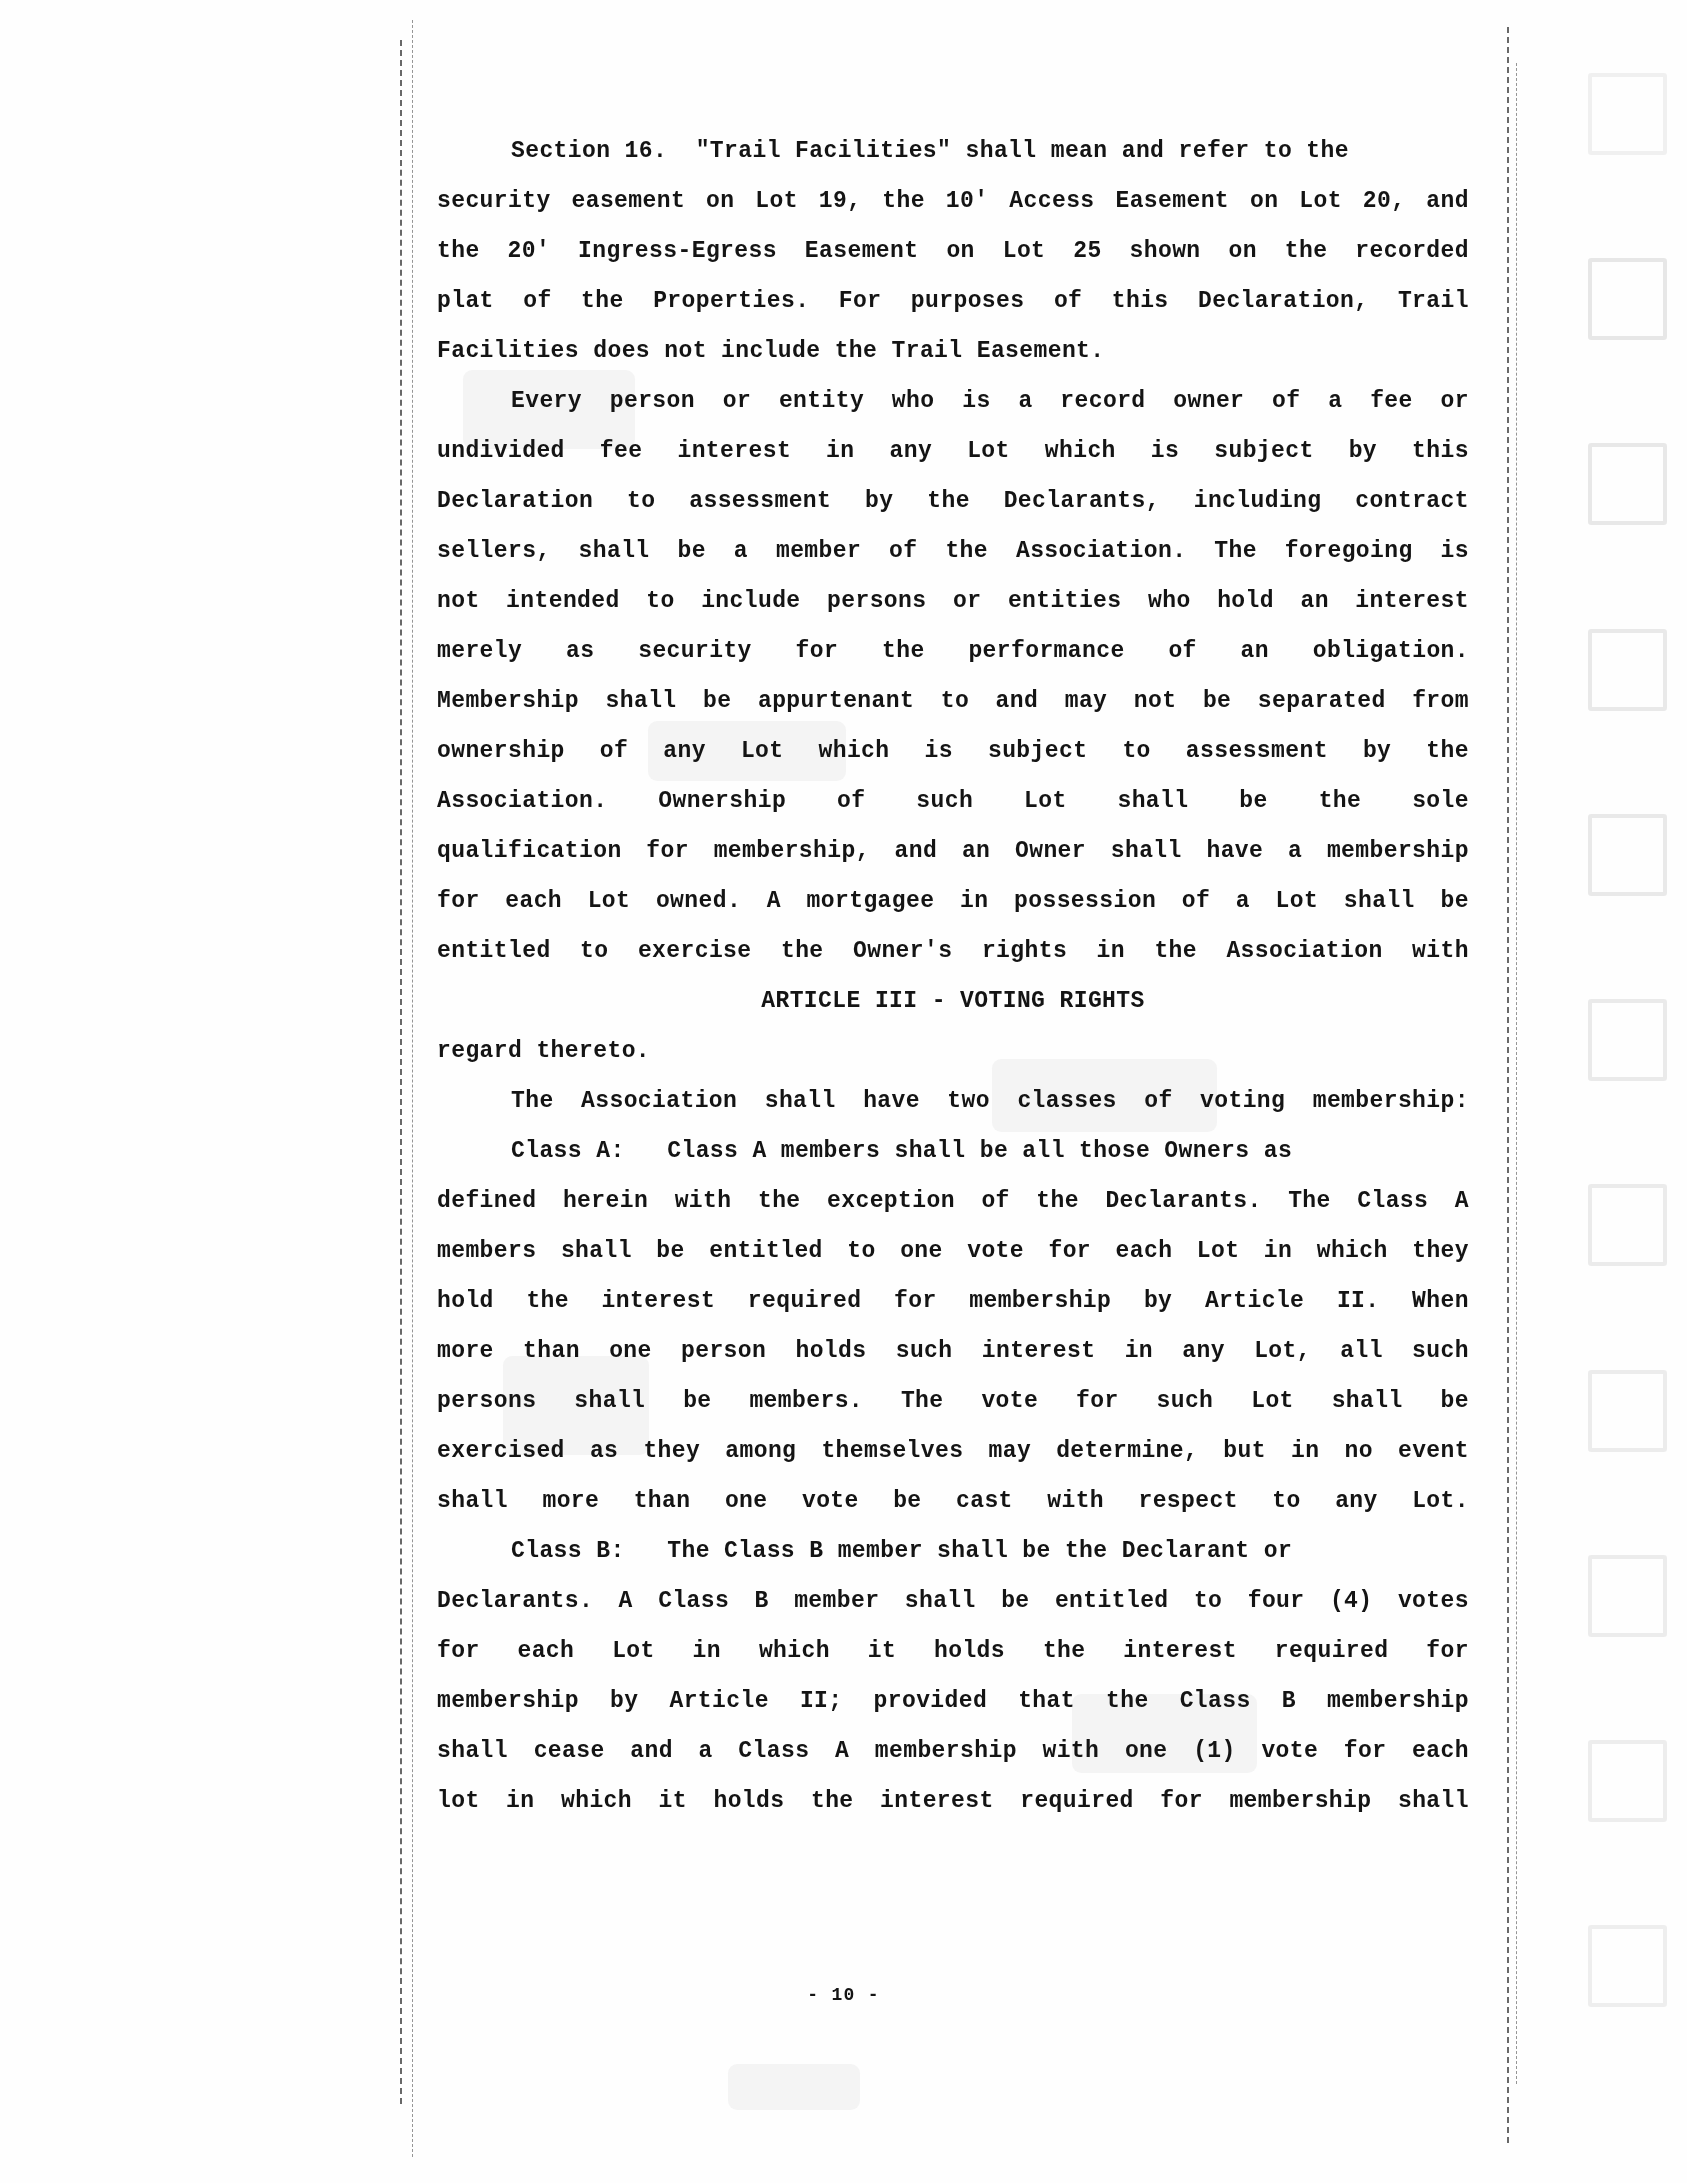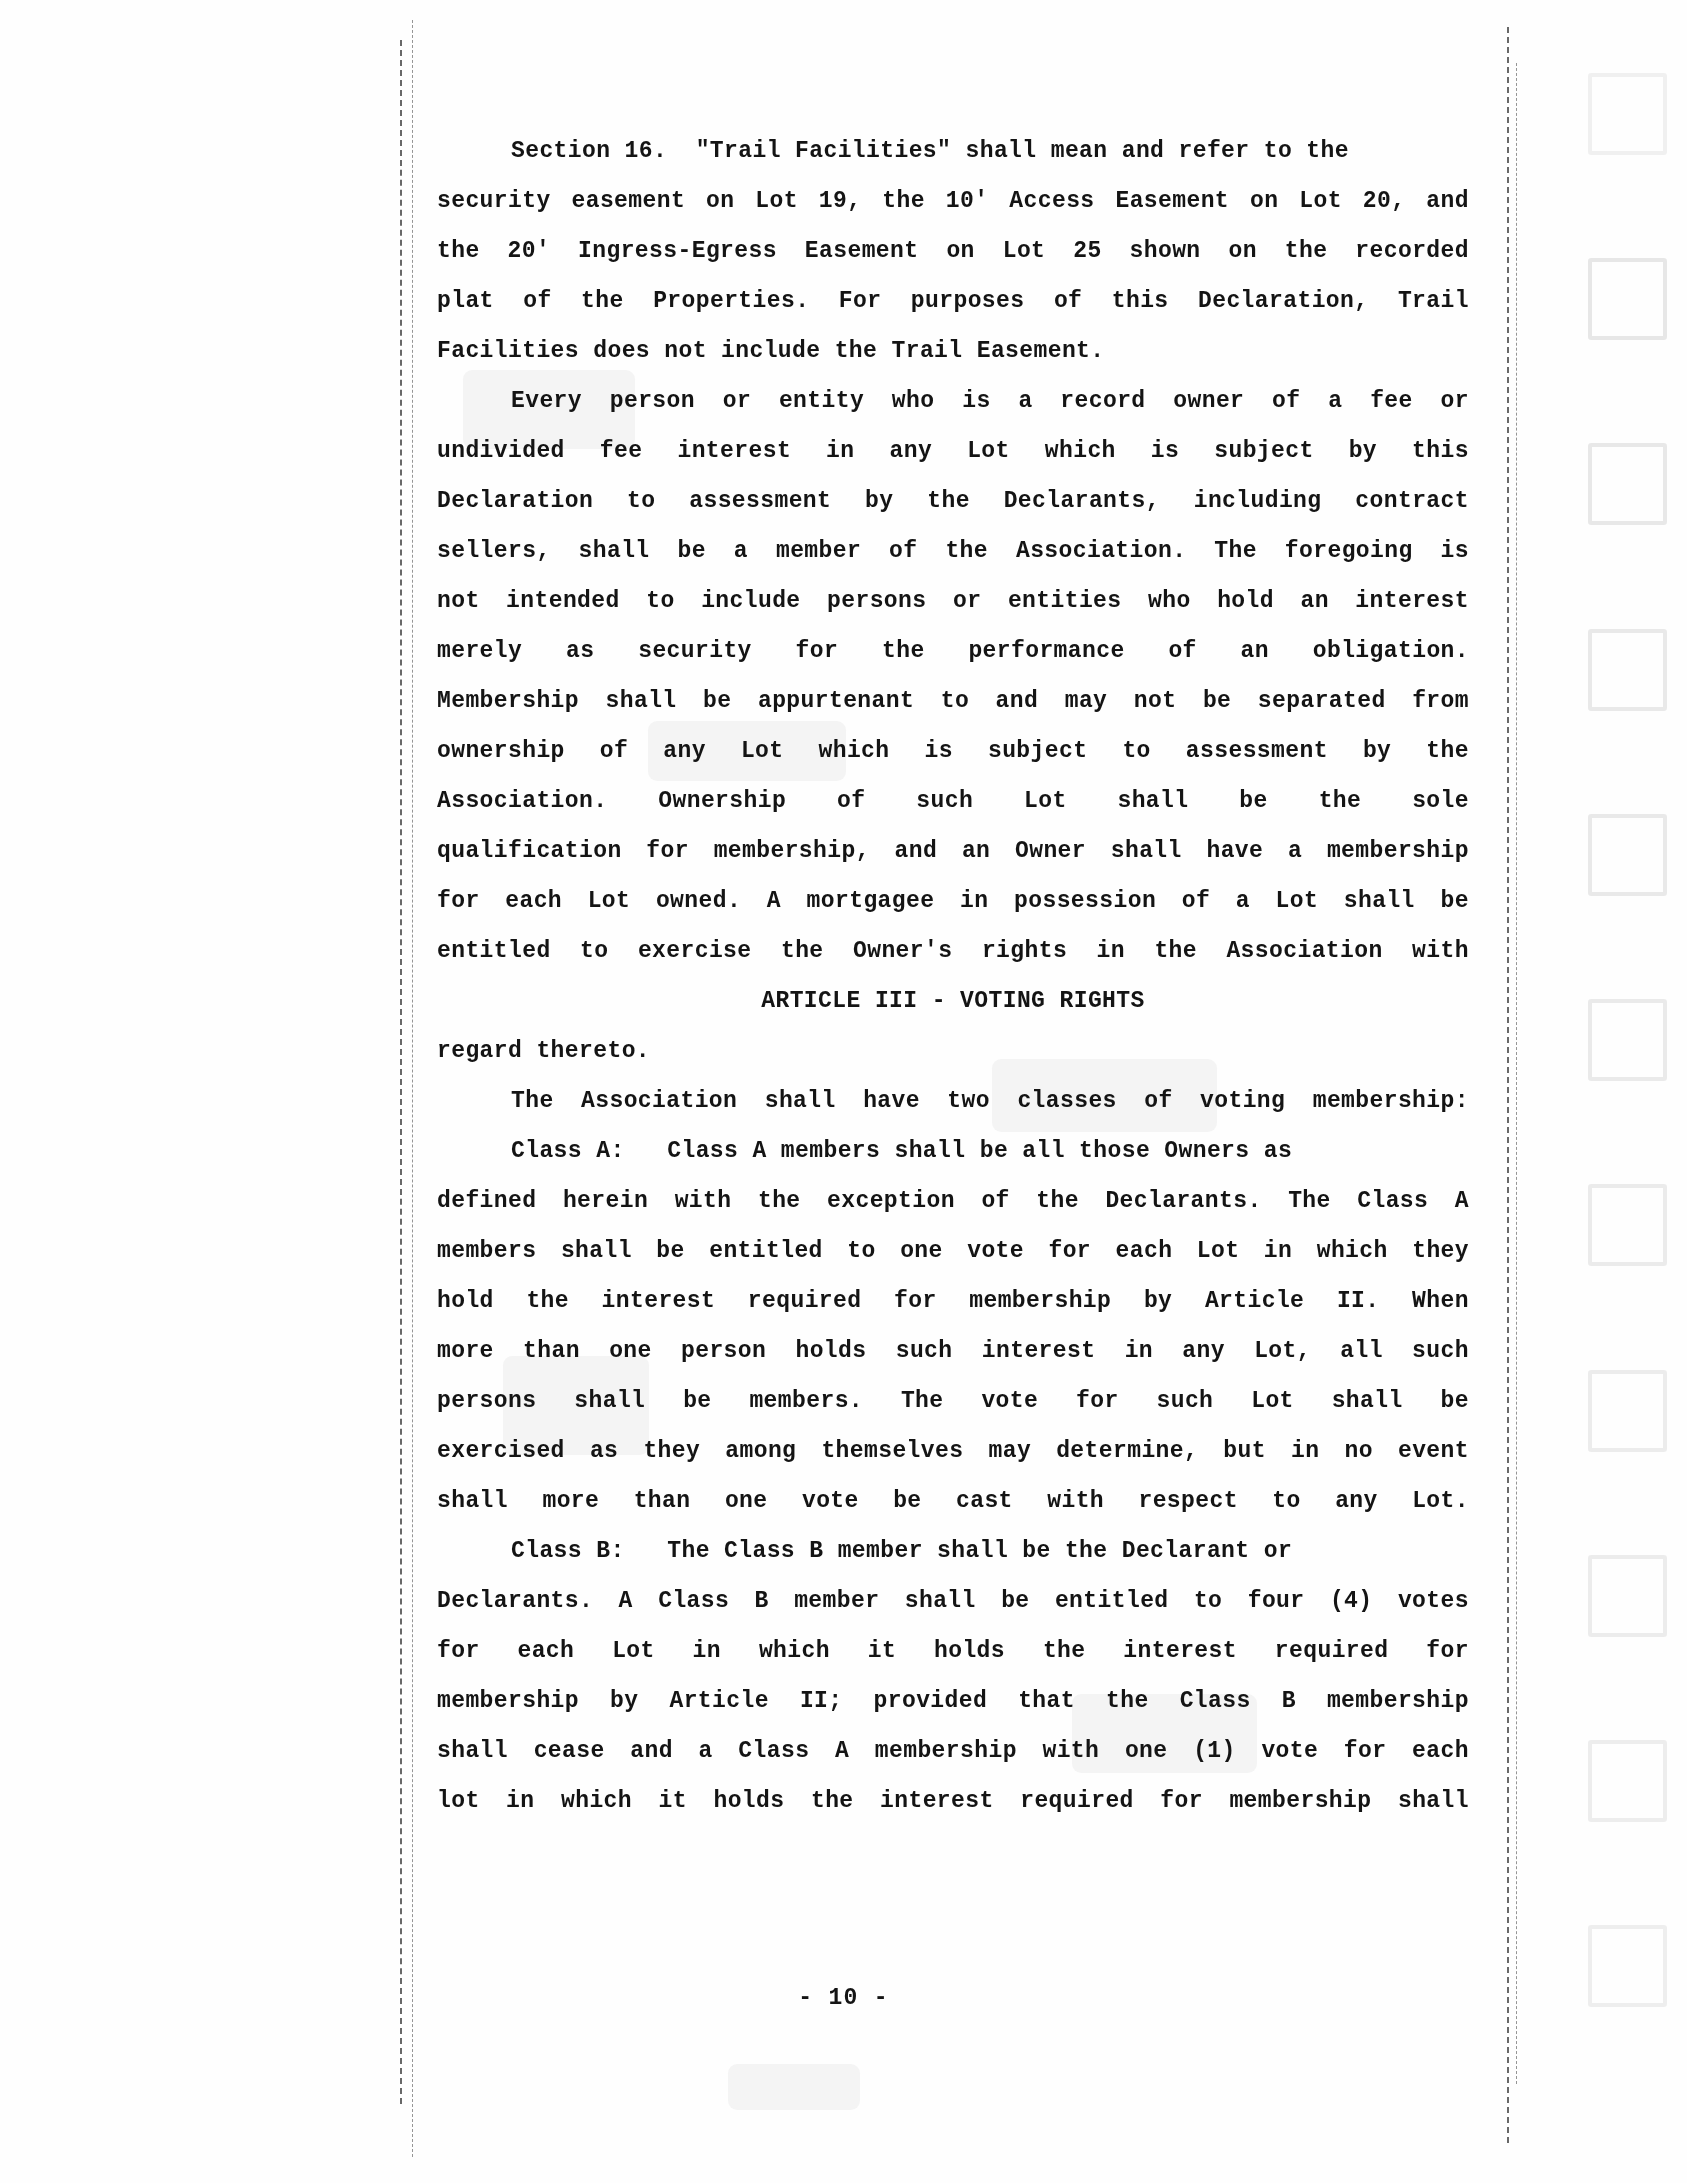--- a/index.html
+++ b/index.html
@@ -99,21 +99,21 @@
     text-decoration-thickness: 2.6px;
     text-underline-offset: 4.6px;
   }
 
   .pagenum {
     position: absolute;
     left: 0;
     right: 0;
     top: 1985px;
     text-align: center;
-    font-size: 23px;
+    font-size: 18px;
     font-weight: 700;
     color: #141414;
     letter-spacing: 1.3px;
     font-family: "Liberation Mono", "DejaVu Sans Mono", monospace;
   }
 </style>
 </head>
 <body>
 
 <div class="page">

